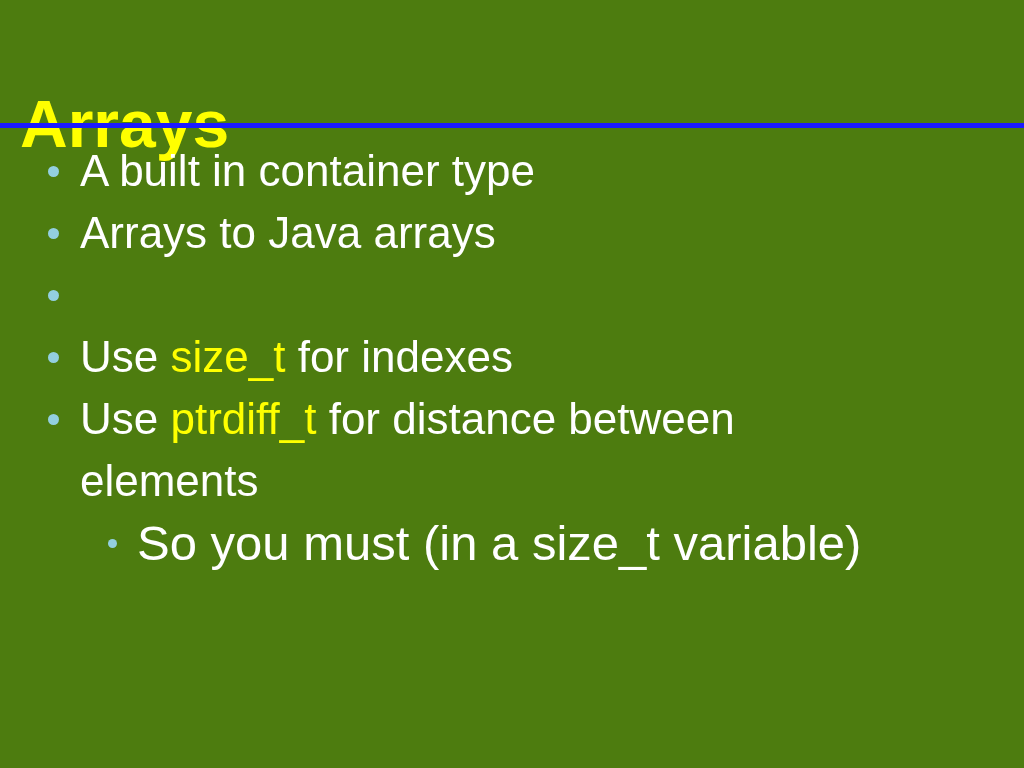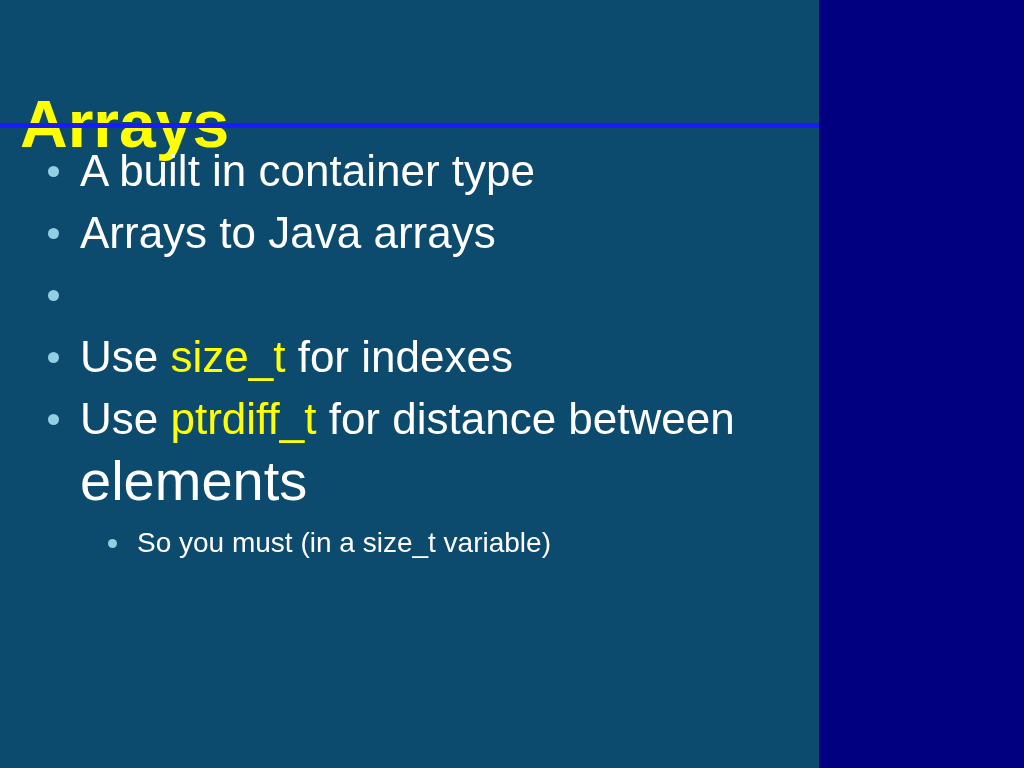--- a/index.html
+++ b/index.html
@@ -10,23 +10,23 @@
     width: 1024px;
     height: 768px;
     overflow: hidden;
     background: #000080;
     font-family: "Liberation Sans", sans-serif;
     -webkit-font-smoothing: antialiased;
   }
 
   #slide {
     position: relative;
-    width: 819px;
+    width: 1024px;
     height: 768px;
-    background: #0c4a6e;
+    background: #4d7c0f;
     overflow: hidden;
   }
 
   
   #slide-title {
     position: absolute;
     left: 20px;
     top: 47px;
     font-size: 66px;
     line-height: 66px;
@@ -74,33 +74,33 @@
     background: #93cfe0;
   }
 
   
   .cont-row {
     position: relative;
     display: block;
     min-height: 62px;
     padding-left: 80px;
     color: #ffffff;
-    font-size: 56px;
+    font-size: 44px;
     line-height: 62px;
     white-space: nowrap;
   }
 
   
   .sub-row {
     position: relative;
     display: block;
     min-height: 62px;
     padding-left: 137px;
     color: #ffffff;
-    font-size: 28px;
+    font-size: 49px;
     line-height: 62px;
     white-space: nowrap;
   }
 
   .sub-row .marker {
     position: absolute;
     left: 108px;
     top: 27px;
     width: 9px;
     height: 9px;

